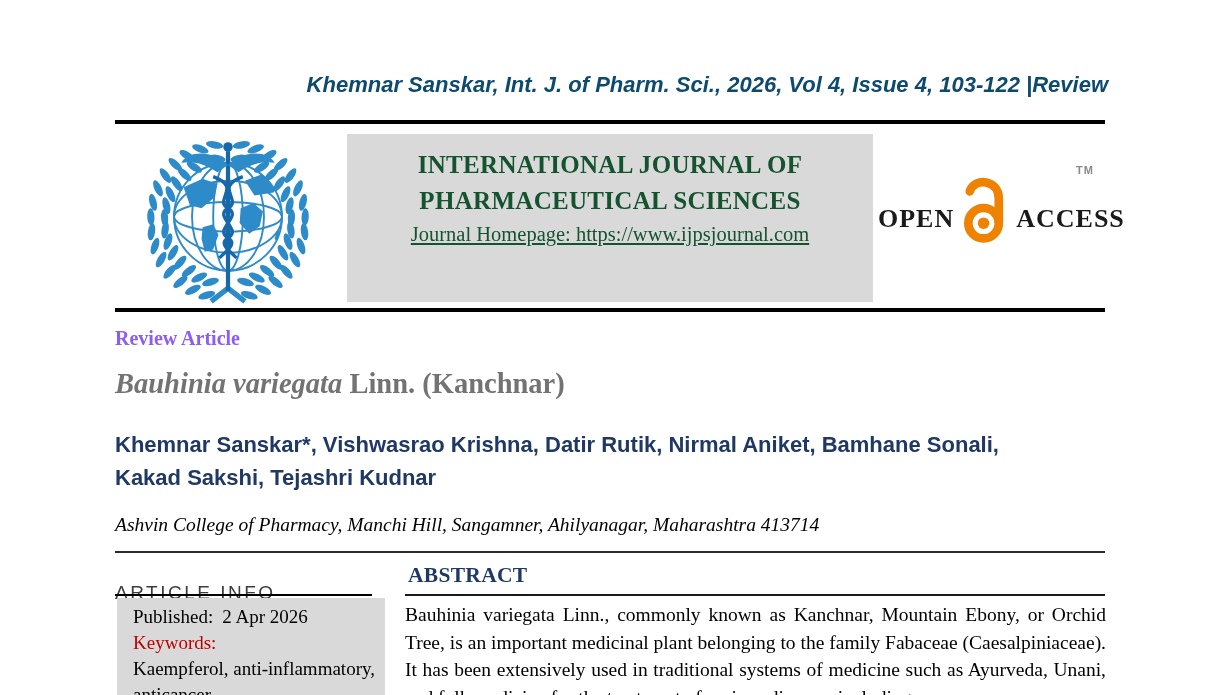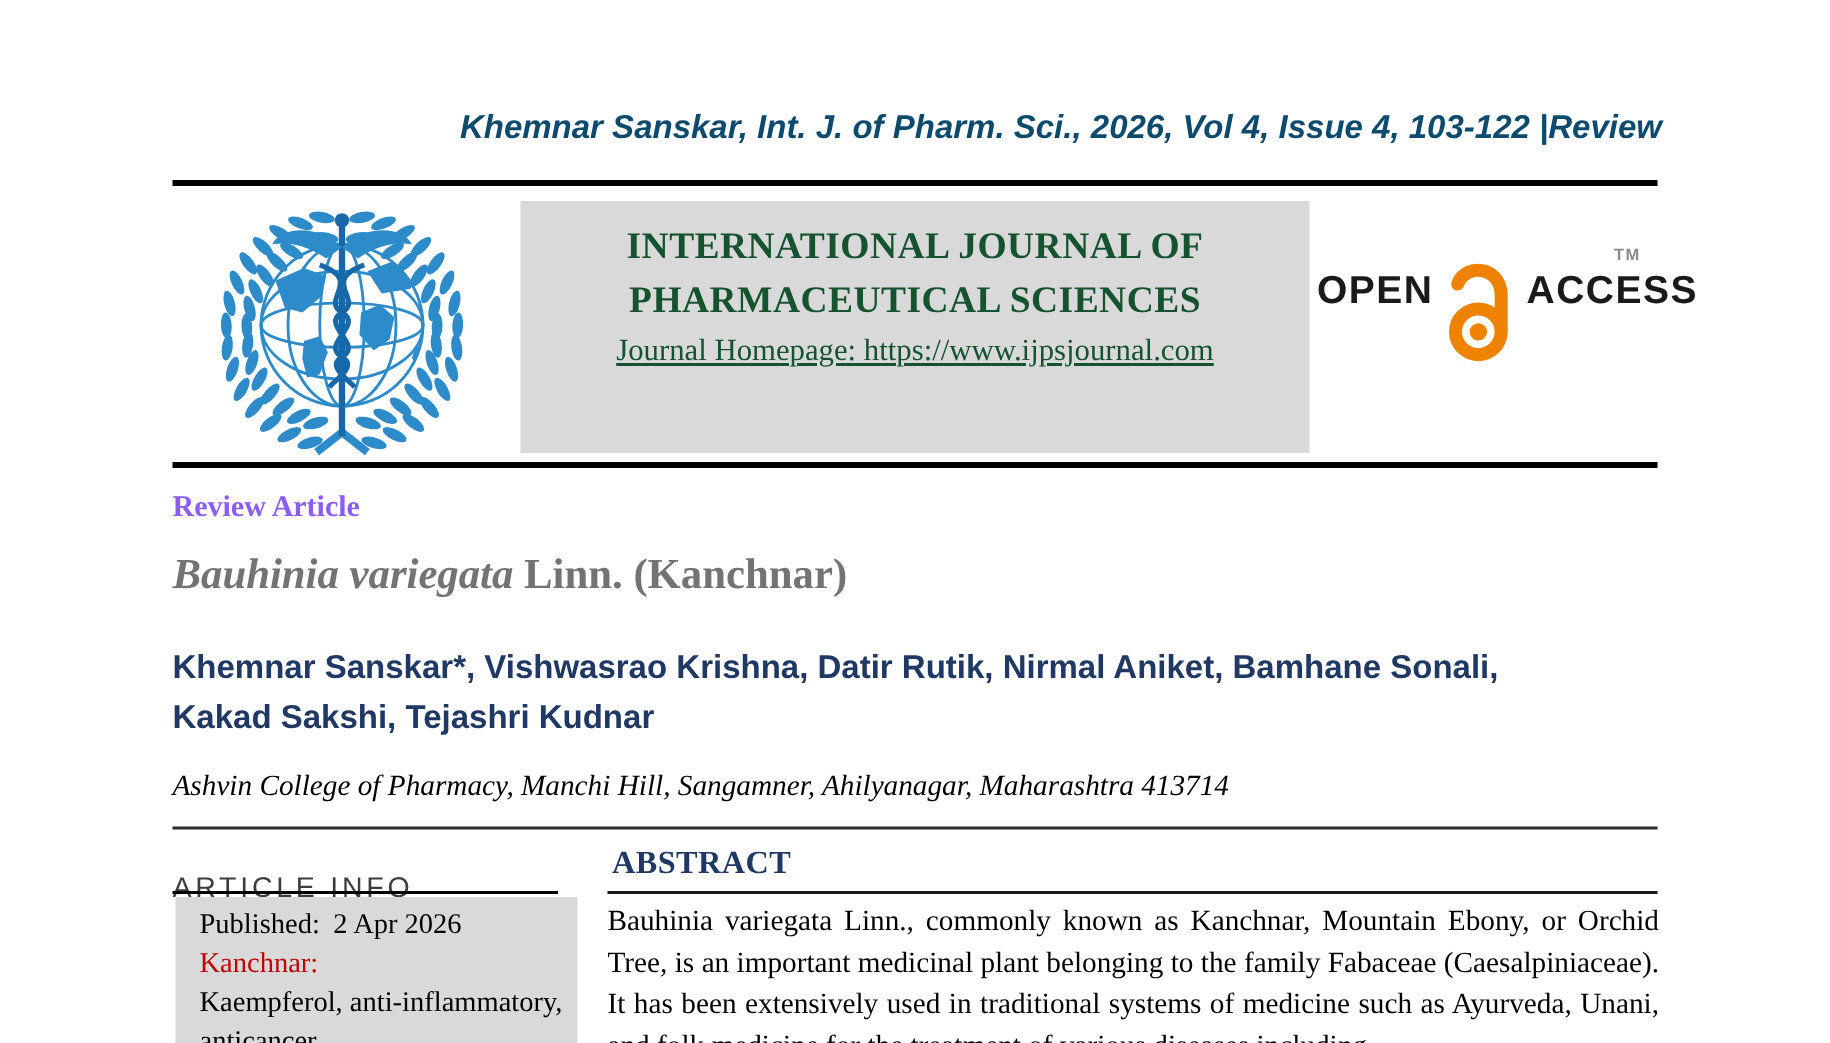--- a/index.html
+++ b/index.html
@@ -22,21 +22,21 @@
   .masthead-box{
     left:347px; top:134px; width:526px; height:168px; background:#d9d9d9;
     text-align:center; padding-top:13px; color:#14532d;
   }
   .mast-line1,.mast-line2{ font-weight:bold; font-size:25px; line-height:36px; letter-spacing:.3px; }
   .mast-line3{ font-size:20.5px; line-height:33px; margin-top:2px; }
   .mast-line4{ font-size:20.5px; line-height:31px;text-decoration:underline; }
 
   .open-access{
     left:878px; top:156px; width:238px; height:104px; display:flex;
-    font-family:Liberation Sans, sans-serif;
+    align-items:center; font-family:Liberation Serif, serif;
   }
   .oa-word{ font-weight:bold; font-size:26px; letter-spacing:1px; color:#1a1a1a; margin-top:22px; }
   .oa-lock{ width:58px; height:100px; margin:0 2px; position:relative; }
   .oa-tm{ position:absolute; left:1040px; top:164px; font-family:"Liberation Sans",sans-serif;
           font-size:11px; color:#8a8a8a; font-weight:bold; letter-spacing:1px;margin-left:36px;}
 
   .review-article{ left:115px; top:327px; font-weight:bold; font-size:20px; color:#8b5cf6; }
 
   .article-title{ left:115px; top:368px; font-size:28.5px; font-weight:bold; color:#737373; }
   .title-italic{ font-style:italic; }
@@ -201,19 +201,19 @@
 <div class="abs authors">Khemnar Sanskar*, Vishwasrao Krishna, Datir Rutik, Nirmal Aniket, Bamhane Sonali, Kakad Sakshi, Tejashri Kudnar</div>
 
 <div class="abs affiliation">Ashvin College of Pharmacy, Manchi Hill, Sangamner, Ahilyanagar, Maharashtra 413714</div>
 
 <div class="abs rule-thin"></div>
 
 <div class="abs info-heading">ARTICLE INFO</div>
 <div class="abs info-rule"></div>
 <div class="abs info-box">
   <div><span>Published:</span><span class="published-value">2 Apr 2026</span></div>
-  <div class="keywords-label">Kanchnar:</div>
+  <div class="keywords-label">Keywords:</div>
   <div>Kaempferol, anti-inflammatory, anticancer</div>
 </div>
 
 <div class="abs abs-heading">ABSTRACT</div>
 <div class="abs abs-rule"></div>
 <div class="abs abstract-text">Bauhinia variegata Linn., commonly known as Kanchnar, Mountain Ebony, or Orchid Tree, is an important medicinal plant belonging to the family Fabaceae (Caesalpiniaceae). It has been extensively used in traditional systems of medicine such as Ayurveda, Unani, and folk medicine for the treatment of various diseases including</div>
 
 </body></html>

